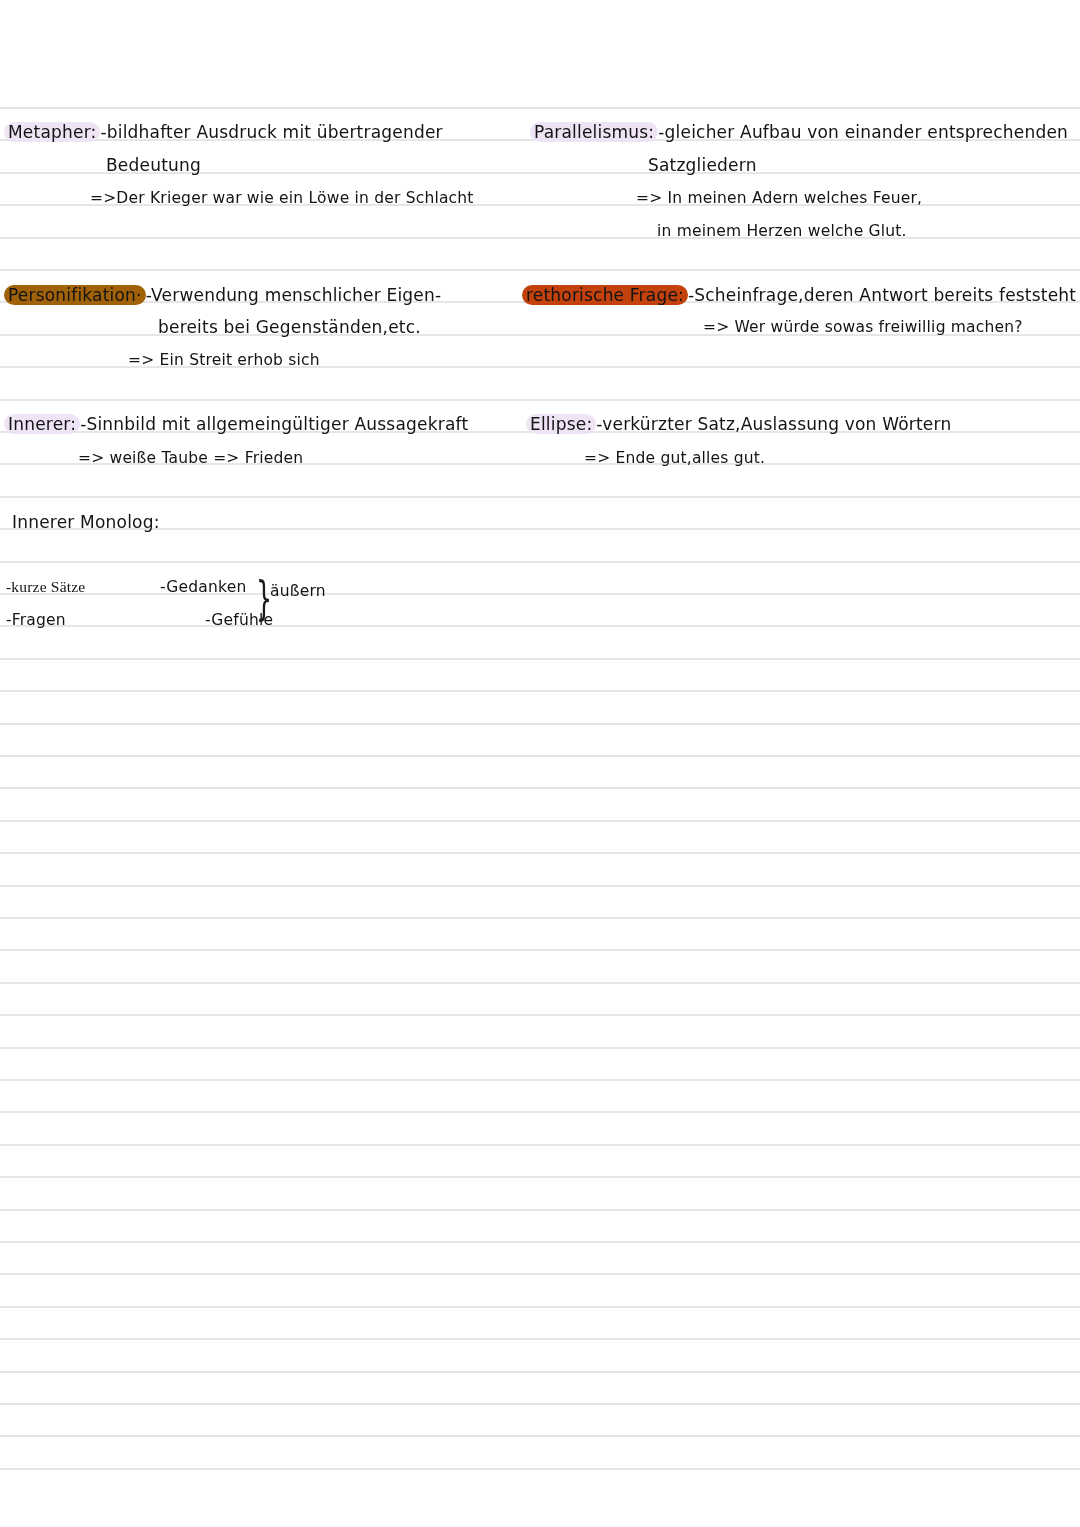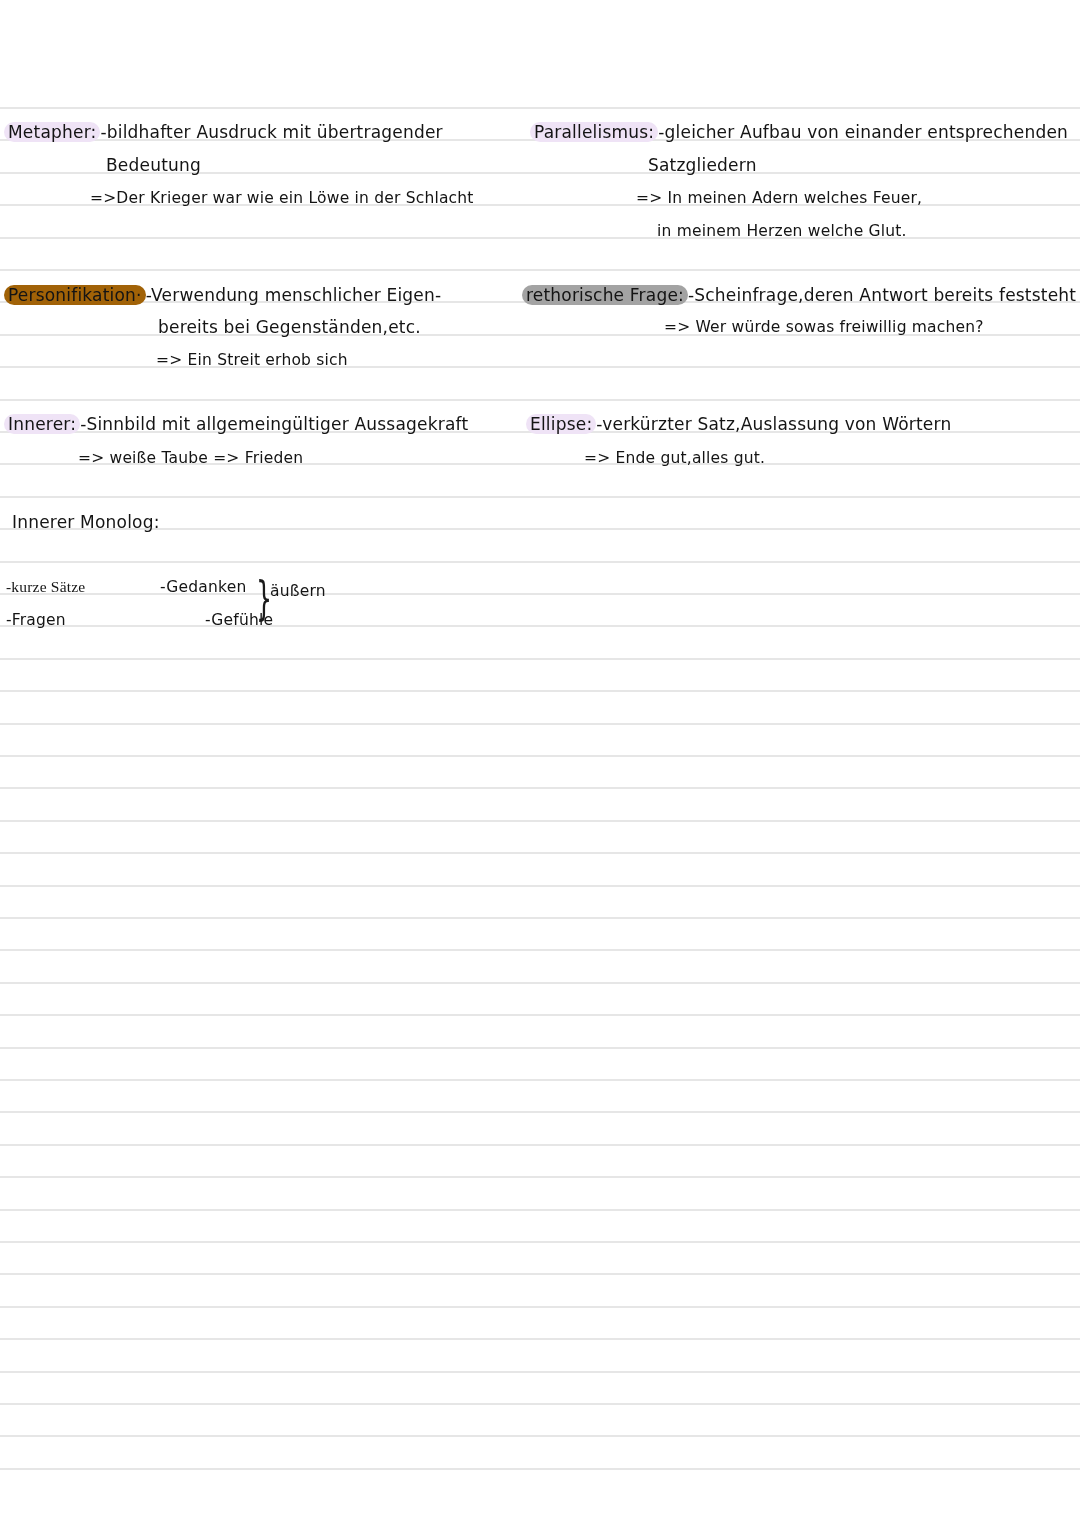--- a/index.html
+++ b/index.html
@@ -66,38 +66,38 @@
 <div class="t" style="left:8px; top:121px;">
   <span class="term" style="background: rgb(239, 227, 246);">Metapher:</span><span>-bildhafter Ausdruck mit übertragender</span>
 </div>
 <div class="t" style="left:106px; top:154px;">Bedeutung</div>
 <div class="t small" style="left:90px; top:187px;">=&gt;Der Krieger war wie ein Löwe in der Schlacht</div>
 
 <div class="t" style="left:8px; top:284px;">
   <span class="term" style="background: #a16207;">Personifikation·</span><span>-Verwendung menschlicher Eigen-</span>
 </div>
 <div class="t" style="left:158px; top:316px;">bereits bei Gegenständen,etc.</div>
-<div class="t small" style="left:156px; top:349px;">=&gt; Ein Streit erhob sich</div>
+<div class="t small" style="left:128px; top:349px;">=&gt; Ein Streit erhob sich</div>
 
 <div class="t" style="left:8px; top:413px;">
   <span class="term" style="background: rgb(239, 227, 246);">Innerer:</span><span>-Sinnbild mit allgemeingültiger Aussagekraft</span>
 </div>
 <div class="t small" style="left:78px; top:447px;">=&gt; weiße Taube =&gt; Frieden</div>
 
 <div class="t" style="left:534px; top:121px;">
   <span class="term" style="background: rgb(239, 227, 246);">Parallelismus:</span><span>-gleicher Aufbau von einander entsprechenden</span>
 </div>
 <div class="t" style="left:648px; top:154px;">Satzgliedern</div>
 <div class="t small" style="left:636px; top:187px;">=&gt; In meinen Adern welches Feuer,</div>
 <div class="t small" style="left:657px; top:220px;">in meinem Herzen welche Glut.</div>
 
 <div class="t" style="left:526px; top:284px;">
-  <span class="term" style="background: #a3a3a3;">rethorische Frage:</span><span>-Scheinfrage,deren Antwort bereits feststeht</span>
+  <span class="term" style="background: #c2410c;">rethorische Frage:</span><span>-Scheinfrage,deren Antwort bereits feststeht</span>
 </div>
-<div class="t small" style="left:664px; top:316px;">=&gt; Wer würde sowas freiwillig machen?</div>
+<div class="t small" style="left:703px; top:316px;">=&gt; Wer würde sowas freiwillig machen?</div>
 
 <div class="t" style="left:530px; top:413px;">
   <span class="term" style="background: rgb(239, 227, 246);">Ellipse:</span><span>-verkürzter Satz,Auslassung von Wörtern</span>
 </div>
 <div class="t small" style="left:584px; top:447px;">=&gt; Ende gut,alles gut.</div>
 
 <div class="t" style="left:12px; top:511px;">Innerer Monolog:</div>
 <div class="t small" style="left:6px; top:576px;font-family:Liberation Serif, serif;">-kurze Sätze</div>
 <div class="t small" style="left:6px; top:609px;">-Fragen</div>
 <div class="t small" style="left:160px; top:576px;">-Gedanken</div>

